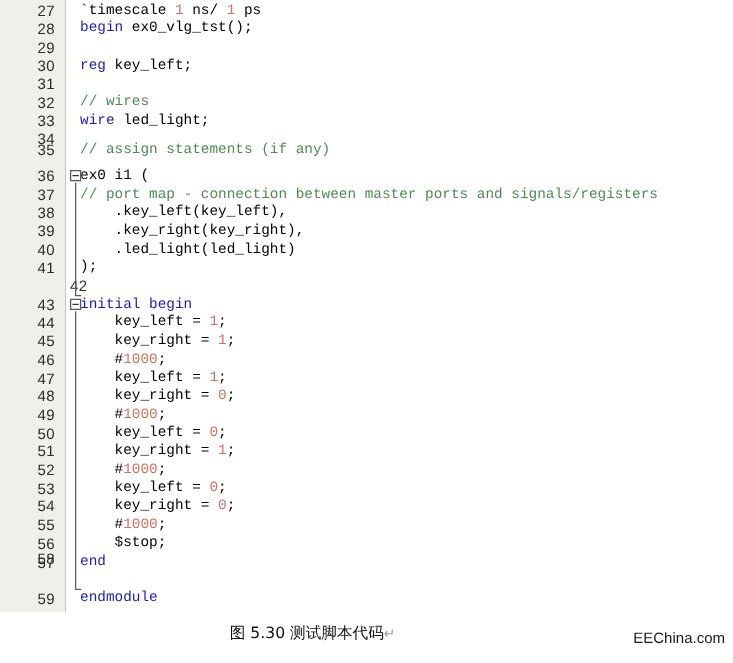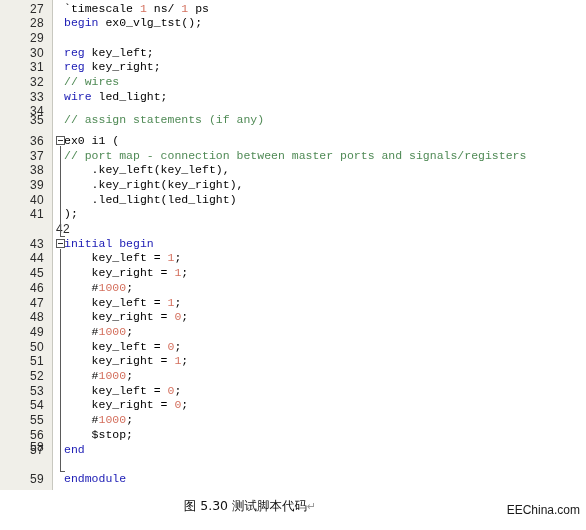--- a/index.html
+++ b/index.html
@@ -152,21 +152,21 @@
 <div id="editor">
   <div id="gutter-bg"></div>
   <div id="gutter-rule"></div>
   <div id="gutter-rule2"></div>
   <div id="fold-strip"></div>
   <div id="code-lines">
       <div class="code-line" style="top: 1.5px;"><span class="lineno">27</span><span class="linetext"><span class="pl">`timescale </span><span class="num">1</span><span class="pl"> ns/ </span><span class="num">1</span><span class="pl"> ps</span></span></div>
       <div class="code-line" style="top: 16.2px;"><span class="lineno">28</span><span class="linetext"><span class="kw">begin</span><span class="pl"> ex0_vlg_tst();</span></span></div>
       <div class="code-line" style="top: 30.9px;"><span class="lineno">29</span></div>
       <div class="code-line" style="top: 45.6px;"><span class="lineno">30</span><span class="linetext"><span class="kw">reg</span><span class="pl"> key_left;</span></span></div>
-      <div class="code-line" style="top: 60.3px;"><span class="lineno">31</span><span class="linetext"><span class="kw">reg</span><span class="pl"> key_right;</span></span></div>
+      <div class="code-line" style="top: 60.3px;"><span class="lineno">31</span></div>
       <div class="code-line" style="top: 75px;"><span class="lineno">32</span><span class="linetext"><span class="cm">// wires</span></span></div>
       <div class="code-line" style="top: 89.7px;"><span class="lineno">33</span><span class="linetext"><span class="kw">wire</span><span class="pl"> led_light;</span></span></div>
       <div class="code-line" style="top: 104.4px;"><span class="lineno">34</span><span class="linetext"></span></div>
       <div class="code-line" style="top: 113px;"><span class="lineno">35</span><span class="linetext"><span class="cm">// assign statements (if any)</span></span></div>
       <div class="code-line" style="top: 133.8px;"><span class="lineno">36</span><span class="linetext"><span class="pl">ex0 i1 (</span></span></div>
       <div class="code-line" style="top: 148.5px;"><span class="lineno">37</span><span class="linetext"><span class="cm">// port map - connection between master ports and signals/registers</span></span></div>
       <div class="code-line" style="top: 163.2px;"><span class="lineno">38</span><span class="linetext"><span class="pl">    .key_left(key_left),</span></span></div>
       <div class="code-line" style="top: 177.9px;"><span class="lineno">39</span><span class="linetext"><span class="pl">    .key_right(key_right),</span></span></div>
       <div class="code-line" style="top: 192.6px;"><span class="lineno">40</span><span class="linetext"><span class="pl">    .led_light(led_light)</span></span></div>
       <div class="code-line" style="top: 207.3px;"><span class="lineno">41</span><span class="linetext"><span class="pl">);</span></span></div>

